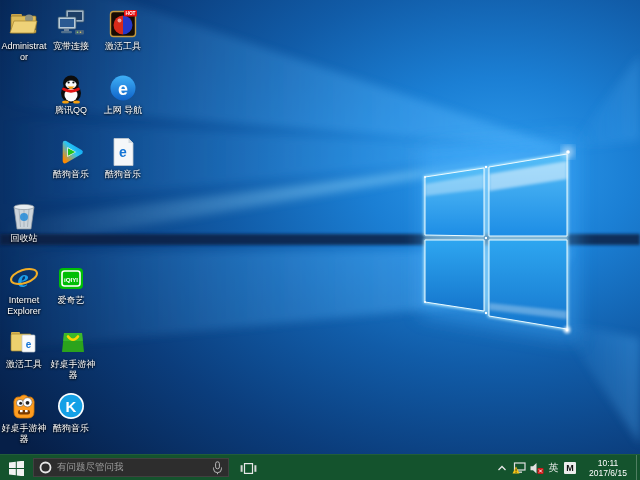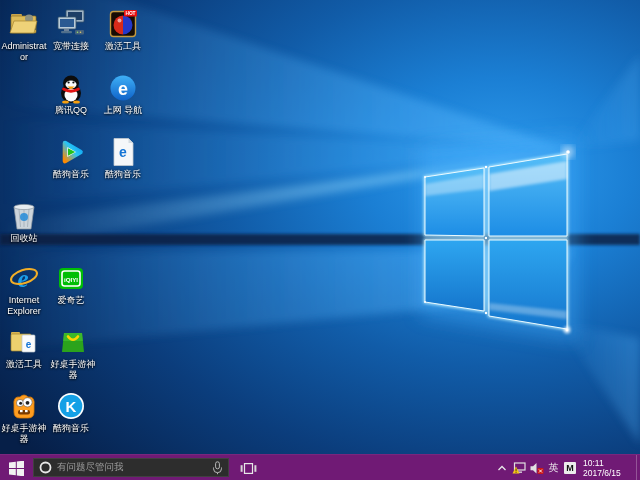--- a/index.html
+++ b/index.html
@@ -8,35 +8,35 @@
   
   .desktop{position:absolute;left:0;top:0;width:640px;height:454px;}
   .wp{position:absolute;left:0;top:0;width:640px;height:454px;display:block;}
   .dcell{position:absolute;display:flex;flex-direction:column;align-items:center;cursor:default;}
   .ibox{width:33px;height:33px;display:flex;align-items:center;justify-content:center;}
   .ibox svg{display:block;}
   .lbl{margin-top:1px;font-size:9px;line-height:10.5px;color:#fff;text-align:center;
     text-shadow:0 1px 2px rgba(0,0,0,.95),0 0 3px rgba(0,0,0,.8);word-break:break-word;max-width:100%;}
   .breakall .lbl{word-break:break-all;}
   
-  .taskbar{position:absolute;left:0;top:454px;width:640px;height:26px;background:#701a75;
+  .taskbar{position:absolute;left:0;top:454px;width:640px;height:26px;background:#14532d;
     border-top:1px solid rgba(255,255,255,0.06);box-sizing:border-box;}
   .startbtn{position:absolute;left:0;top:0;width:32px;height:26px;border:0;background:transparent;
     display:flex;align-items:center;justify-content:center;padding:0;}
   .searchbox{position:absolute;left:33px;top:3px;width:196px;height:19px;background:#2d2d2d;
     border:1px solid #404040;box-sizing:border-box;display:flex;align-items:center;padding:0 5px;gap:5px;}
   .ph{flex:1;color:#9f9f9f;font-size:9.5px;white-space:nowrap;overflow:hidden;}
   .tvbtn{position:absolute;left:233px;top:0;width:30px;height:26px;border:0;background:transparent;
     display:flex;align-items:center;justify-content:center;padding:0;}
   .tray{position:absolute;right:0;top:0;height:26px;display:flex;align-items:center;}
   .titem{display:flex;align-items:center;justify-content:center;height:26px;}
   .lang{color:#f0f0f0;font-size:10px;width:17px;text-align:center;}
   .mode{width:12px;height:12px;background:#ececec;color:#111;font-size:9px;font-weight:bold;
     display:flex;align-items:center;justify-content:center;border-radius:1px;margin:0 2px;}
-  .clock{width:50px;margin:0 3px 0 5px;color:#fff;font-size:8.5px;line-height:10px;}
+  .clock{width:50px;margin:0 3px 0 5px;text-align:center;color:#fff;font-size:8.5px;line-height:10px;}
   .showdesk{width:4px;height:26px;border-left:1px solid rgba(255,255,255,.25);box-sizing:border-box;}
 </style>
 </head>
 <body>
 
 <div id="screen">
   <div class="desktop">
 
     <svg class="wp" viewBox="0 0 640 454" preserveAspectRatio="none">
       <defs>

